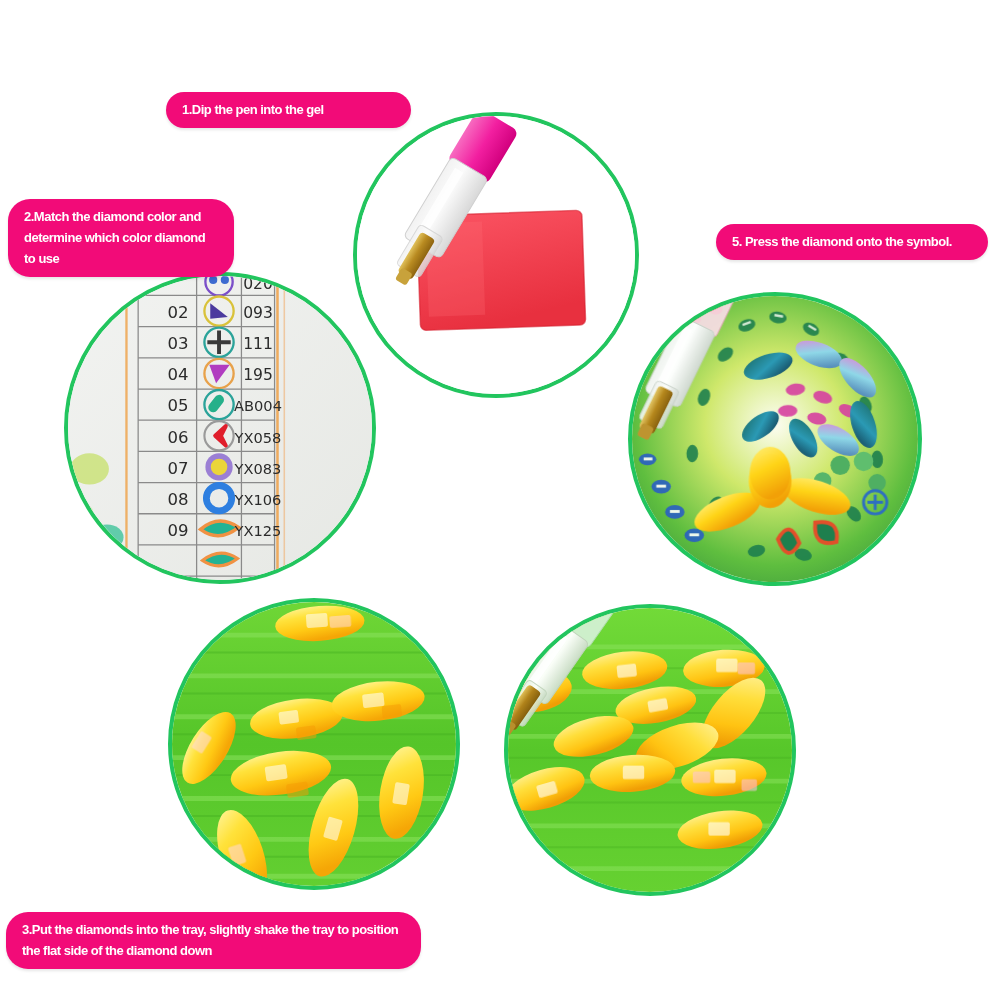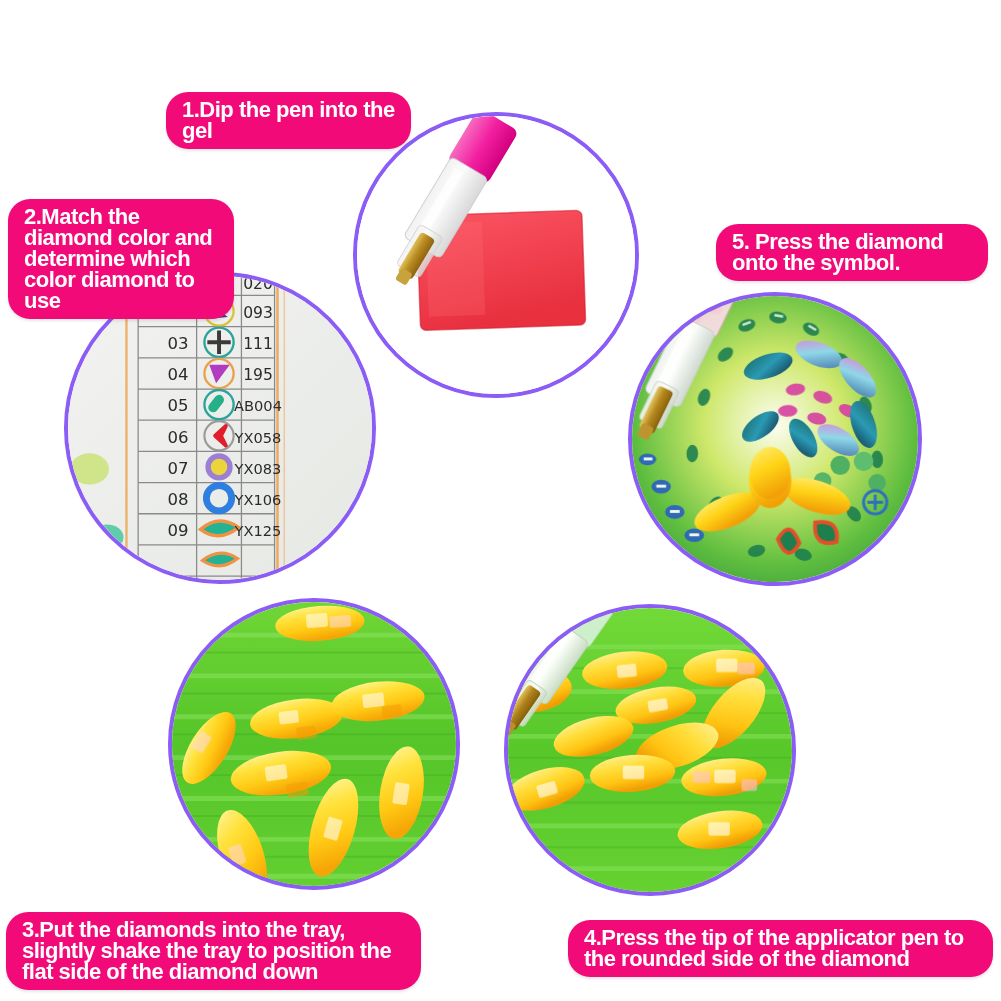--- a/index.html
+++ b/index.html
@@ -24,35 +24,35 @@
     font-size:37px;letter-spacing:.4px;color:#111;
     line-height:44px;
   }
   .title span{background:#fff;padding:0 14px;}
 
   
   .pill{
     position:absolute;background:#F20B78;color:#fff;
     border-radius:22px;font-weight:bold;
     font-family:"Liberation Sans",sans-serif;
-    font-size:22px;line-height:21px;letter-spacing:-.5px;
+    font-size:13px;line-height:21px;letter-spacing:-.5px;
     padding:7px 16px 8px 16px;box-sizing:border-box;
     box-shadow:0 2px 3px rgba(0,0,0,.10);
     z-index:40;
   }
   .pill1{left:166px;top:92px;width:245px;}
   .pill2{left:8px;top:199px;width:226px;}
   .pill5{left:716px;top:212px;width:272px;margin-top:12px;}
   .pill3{left:6px;top:912px;width:415px;}
   .pill4{left:568px;top:920px;width:425px;}
 
   
   .circ{
     position:absolute;border-radius:50%;
-    border:4px solid #8b5cf6;overflow:hidden;background:#fff;
+    border:4px solid #22c55e;overflow:hidden;background:#fff;
     box-sizing:border-box;z-index:10;
   }
   .circ1{left:353px;top:112px;width:286px;height:286px;}
   .circ2{left:64px;top:272px;width:312px;height:312px;}
   .circ5{left:628px;top:292px;width:294px;height:294px;}
   .circ3{left:168px;top:598px;width:292px;height:292px;}
   .circ4{left:504px;top:604px;width:292px;height:292px;}
   .circ>svg{display:block;width:100%;height:100%;}
 
   
@@ -462,15 +462,14 @@
         <rect x="54" y="-34" width="40" height="70" rx="6" fill="#DFF4E4" opacity=".85" stroke="#BCDDC3" stroke-width="1"></rect>
         <rect x="56" y="30" width="36" height="78" rx="5" fill="url(#barrel4)" stroke="#BFD3BA" stroke-width="1"></rect>
         <rect x="63" y="38" width="8" height="64" fill="#FFFFFF" opacity=".85"></rect>
         <rect x="62" y="96" width="24" height="44" rx="4" fill="url(#barrel4)" stroke="#BFD3BA" stroke-width="1" opacity=".9"></rect>
         <rect x="65" y="100" width="16" height="48" rx="4" fill="url(#goldG4)"></rect>
         <rect x="67" y="142" width="12" height="14" rx="3" fill="#B88F2C"></rect>
       </g>
     </svg>
   </div>
 
-  <div class="pill pill4">4.Press the tip of the applicator pen to the rounded side of the diamond</div>
 
 </div>
 
 </body></html>

